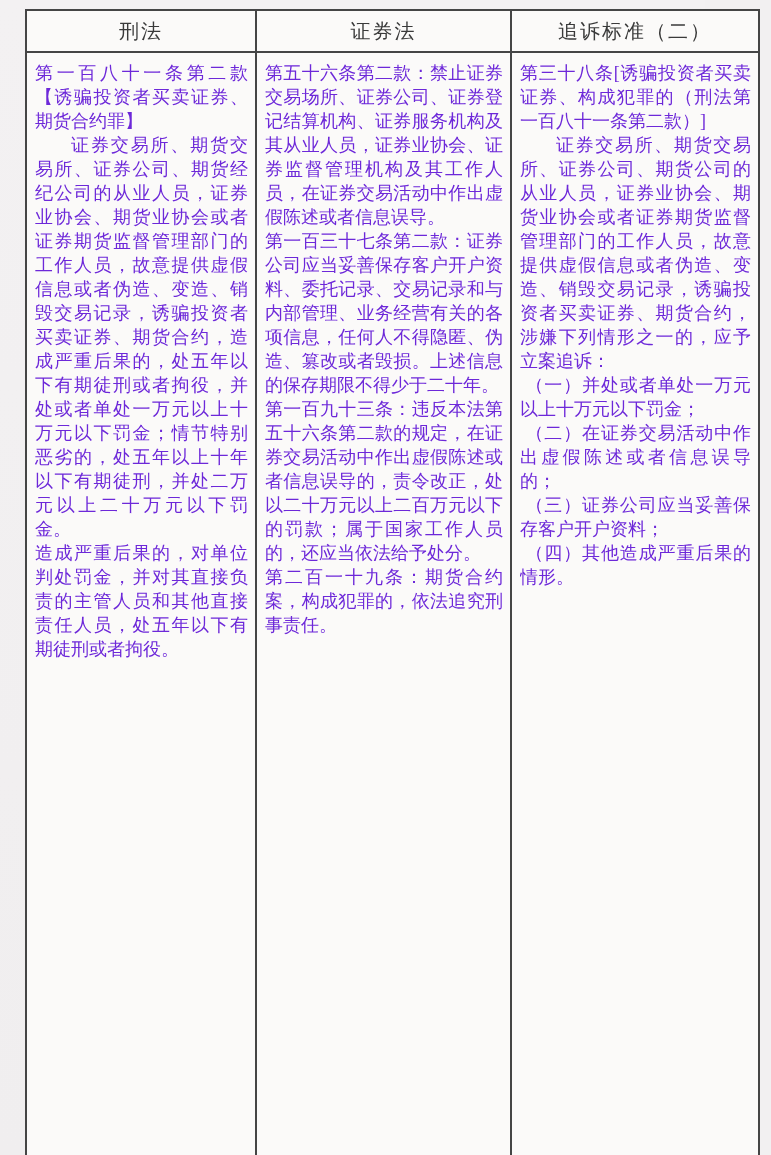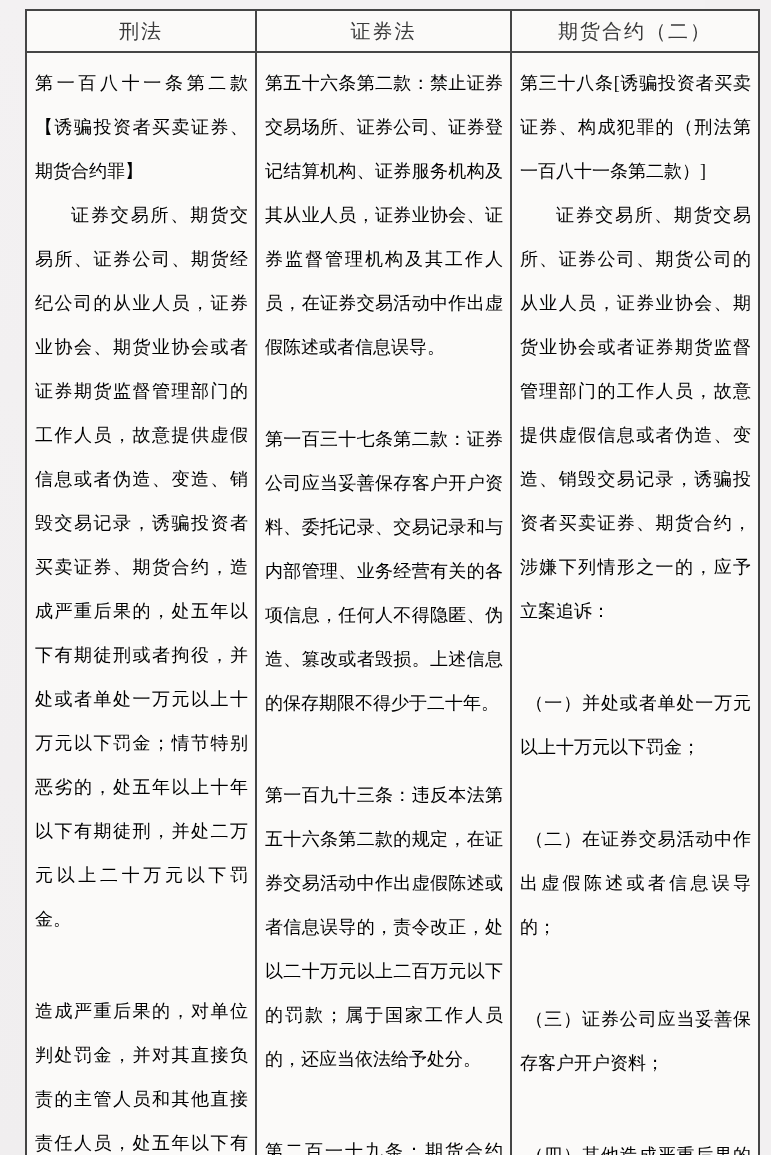--- a/index.html
+++ b/index.html
@@ -49,45 +49,45 @@
     padding: 8px 7px 8px 8px;
     overflow: hidden;
   }
   .cell-content {
     height: 100%;
     overflow: hidden;
   }
   p.para {
     margin: 0;
     font-size: 18px;
-    line-height: 44px;
-    color: #000000;
+    line-height: 24px;
+    color: #6d28d9;
     text-align: justify;
     text-justify: inter-character;
     word-break: break-all;
   }
   p.para.indent { text-indent: 2em; }
-  p.para.gap { margin-top: 48px; }
+  p.para.gap { }
   p.para.item { text-indent: 0.3em; }
 </style>
 </head>
 <body>
 
 <div class="page">
   <table class="law-table">
     <colgroup>
       <col class="c1">
         <col class="c2">
         <col class="c3">
     </colgroup>
     <thead>
       <tr>
         <th>刑法</th>
         <th>证券法</th>
-        <th>期货合约（二）</th>
+        <th>追诉标准（二）</th>
       </tr>
     </thead>
     <tbody>
       <tr>
 
         <td>
           <div class="cell-content">
             <p class="para">第一百八十一条第二款【诱骗投资者买卖证券、期货合约罪】</p>
             <p class="para indent">证券交易所、期货交易所、证券公司、期货经纪公司的从业人员，证券业协会、期货业协会或者证券期货监督管理部门的工作人员，故意提供虚假信息或者伪造、变造、销毁交易记录，诱骗投资者买卖证券、期货合约，造成严重后果的，处五年以下有期徒刑或者拘役，并处或者单处一万元以上十万元以下罚金；情节特别恶劣的，处五年以上十年以下有期徒刑，并处二万元以上二十万元以下罚金。</p>
             <p class="para gap">造成严重后果的，对单位判处罚金，并对其直接负责的主管人员和其他直接责任人员，处五年以下有期徒刑或者拘役。</p>

